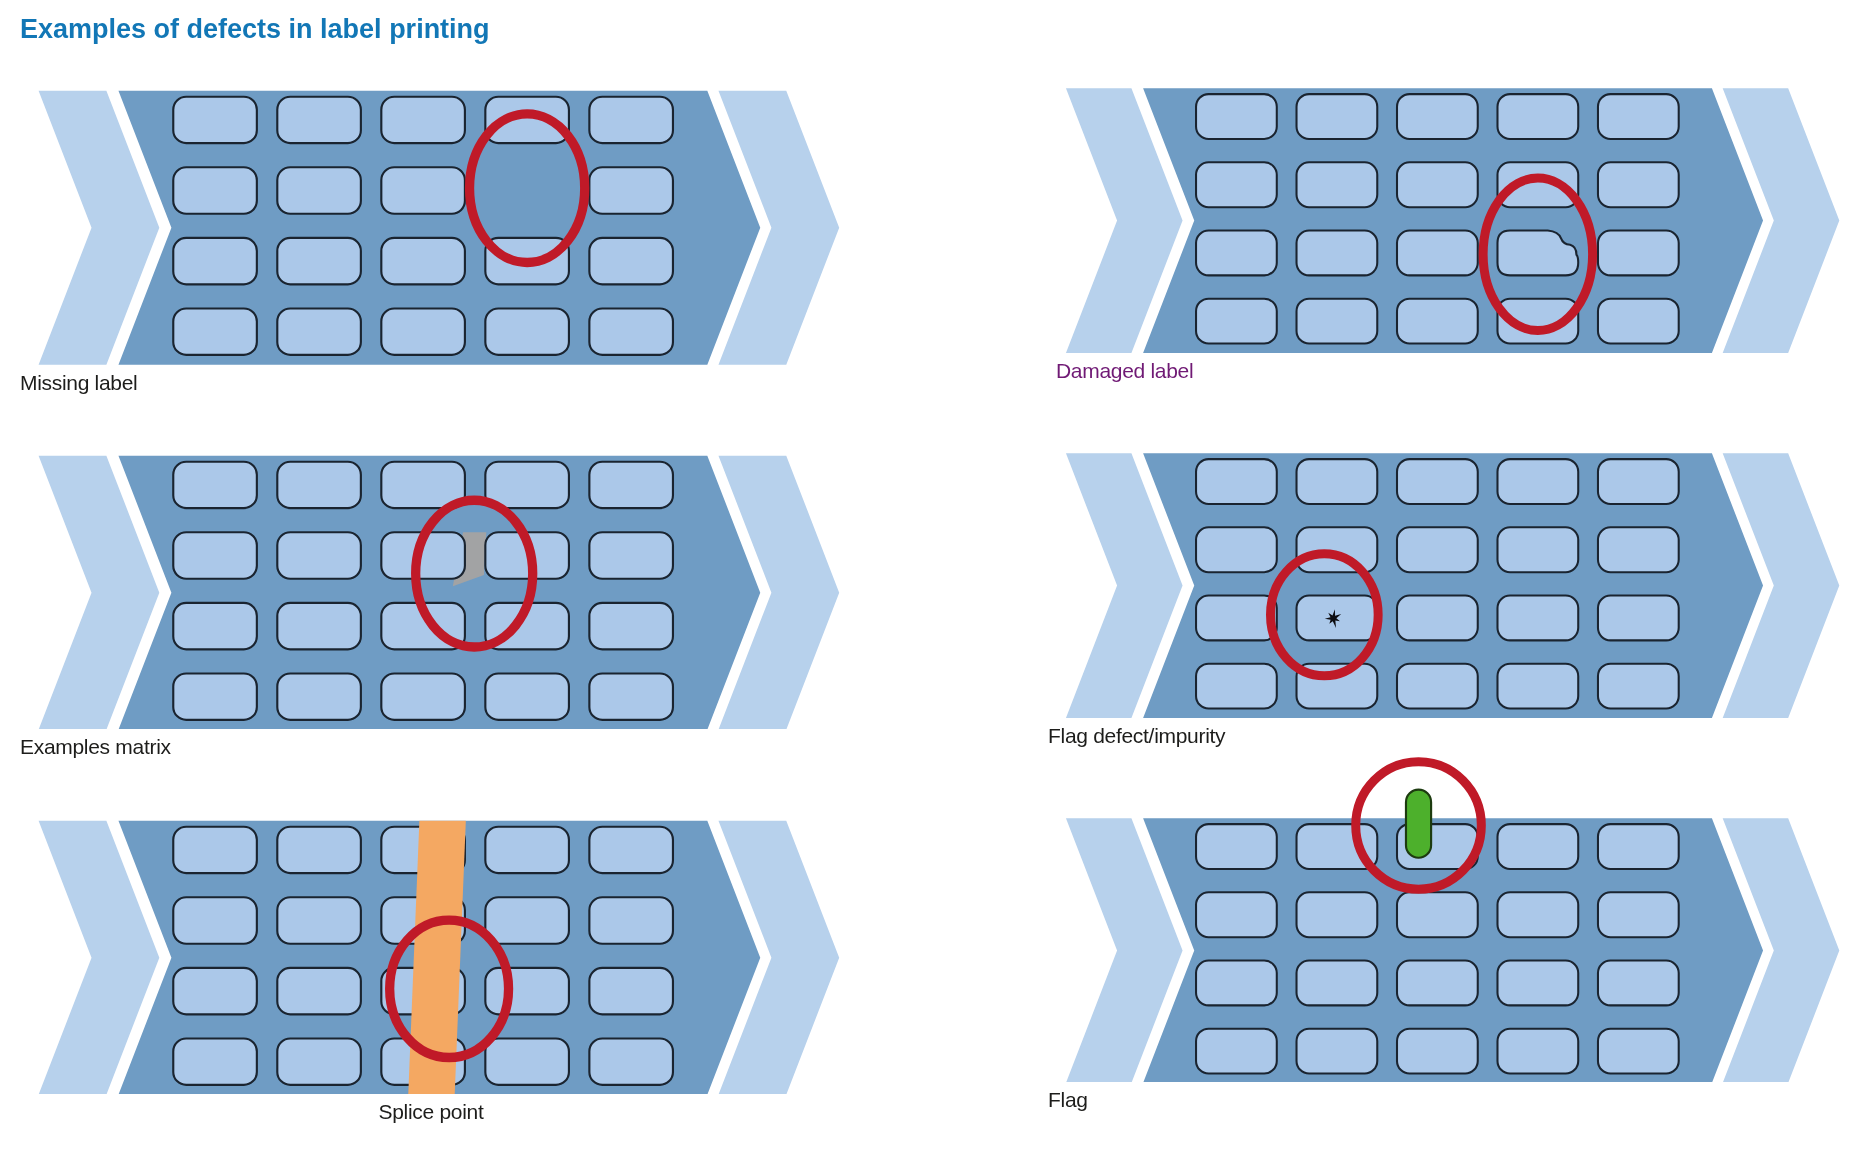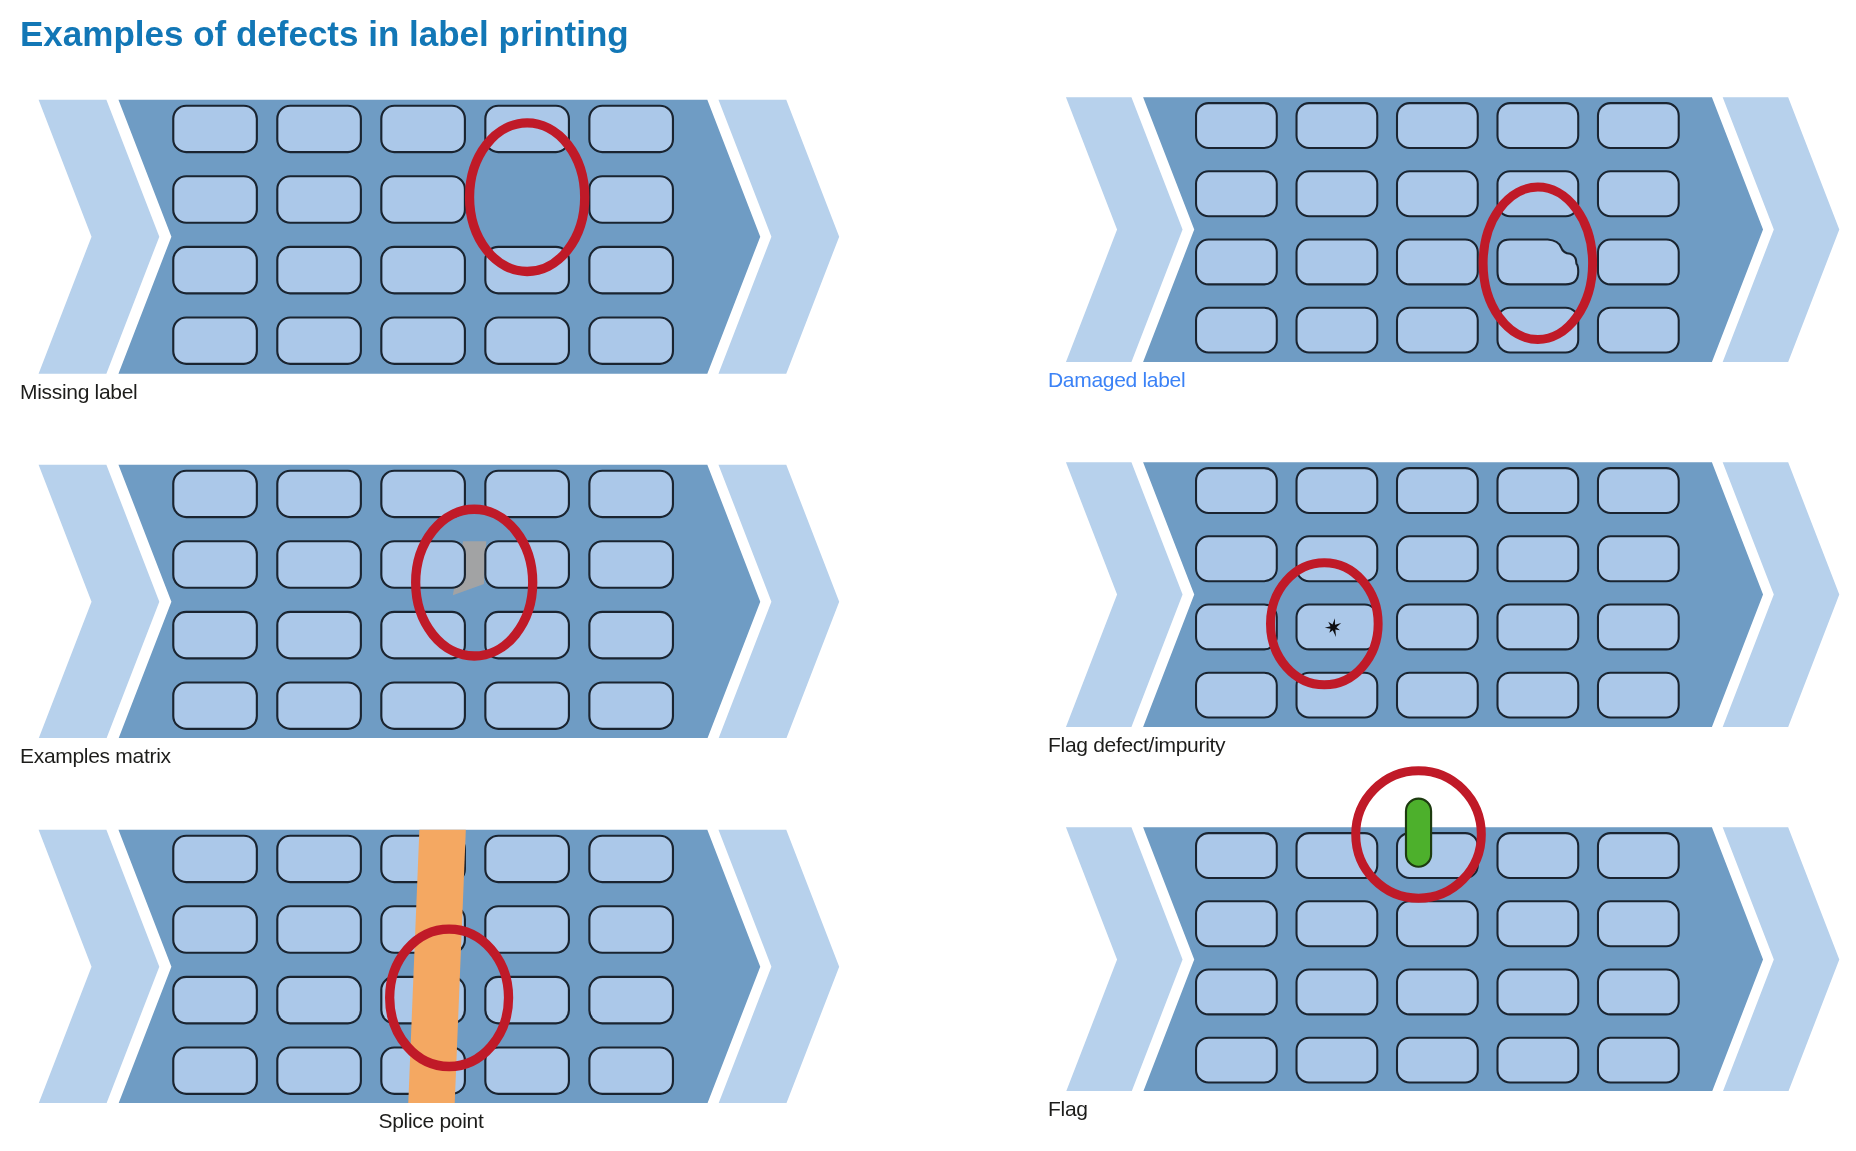--- a/index.html
+++ b/index.html
@@ -3,21 +3,21 @@
 <meta charset="utf-8">
 <style>
   html,body{margin:0;padding:0;background:#ffffff;}
   body{
     width:1856px;height:1151px;overflow:hidden;
     font-family:"Liberation Sans","DejaVu Sans",sans-serif;
   }
   .page{padding:14px 0 0 20px;}
   h1.page-title{
     margin:0 0 14px 0;
-    font-size:35px;font-weight:bold;letter-spacing:0;
+    font-size:27px;font-weight:bold;letter-spacing:0;
   }
   .grid{
     display:grid;
     grid-template-columns:822px 794px;
     column-gap:206px;
     row-gap:30px;
   }
   figure.panel{margin:0;padding:0;}
   figure.panel svg{display:block;width:100%;height:auto;margin-top:-38px;}
   figcaption.caption{
@@ -84,21 +84,21 @@
           <rect x="389" y="158.5" width="90" height="50" rx="14" ry="14" fill="#abc8e9" stroke="#1a2430" stroke-width="2.3"></rect>
           <path d="M515,158.5 L557,158.5 Q569,159.5 572,167.5 Q574,173.5 582,174.5 Q589,176.5 589,185.5 Q591,187.5 591,194.5 L591,194.5 Q591,208.5 577,208.5 L515,208.5 Q501,208.5 501,194.5 L501,172.5 Q501,158.5 515,158.5 Z" fill="#abc8e9" stroke="#1a2430" stroke-width="2.3"></path>
           <rect x="613" y="158.5" width="90" height="50" rx="14" ry="14" fill="#abc8e9" stroke="#1a2430" stroke-width="2.3"></rect>
           <rect x="165" y="234.5" width="90" height="50" rx="14" ry="14" fill="#abc8e9" stroke="#1a2430" stroke-width="2.3"></rect>
           <rect x="277" y="234.5" width="90" height="50" rx="14" ry="14" fill="#abc8e9" stroke="#1a2430" stroke-width="2.3"></rect>
           <rect x="389" y="234.5" width="90" height="50" rx="14" ry="14" fill="#abc8e9" stroke="#1a2430" stroke-width="2.3"></rect>
           <rect x="501" y="234.5" width="90" height="50" rx="14" ry="14" fill="#abc8e9" stroke="#1a2430" stroke-width="2.3"></rect>
           <rect x="613" y="234.5" width="90" height="50" rx="14" ry="14" fill="#abc8e9" stroke="#1a2430" stroke-width="2.3"></rect>
           <ellipse cx="546" cy="185" rx="61" ry="85" fill="none" stroke="#c01a28" stroke-width="10"></ellipse>
         </svg>
-      <figcaption class="caption" style="color: #3b82f6;">Damaged label</figcaption>
+      <figcaption class="caption" style="color: #701a75; margin-left: 8px;">Damaged label</figcaption>
     </figure>
 
     <figure class="panel">
       <svg viewBox="0 -75 885 370">
           <path d="M20,0 L93,0 L150,147.5 L93,295 L20,295 L77,147.5 Z" fill="#b7d1ec"></path>
           <path d="M106,0 L740,0 L797,147.5 L740,295 L106,295 L163,147.5 Z" fill="#6f9cc4"></path>
           <path d="M752,0 L825,0 L882,147.5 L825,295 L752,295 L809,147.5 Z" fill="#b7d1ec"></path>
           <polygon points="477,82.5 502,82.5 499.5,128.5 466,140.5" fill="#a2a3a4"></polygon>
           <rect x="165" y="6.5" width="90" height="50" rx="14" ry="14" fill="#abc8e9" stroke="#1a2430" stroke-width="2.3"></rect>
           <rect x="277" y="6.5" width="90" height="50" rx="14" ry="14" fill="#abc8e9" stroke="#1a2430" stroke-width="2.3"></rect>

